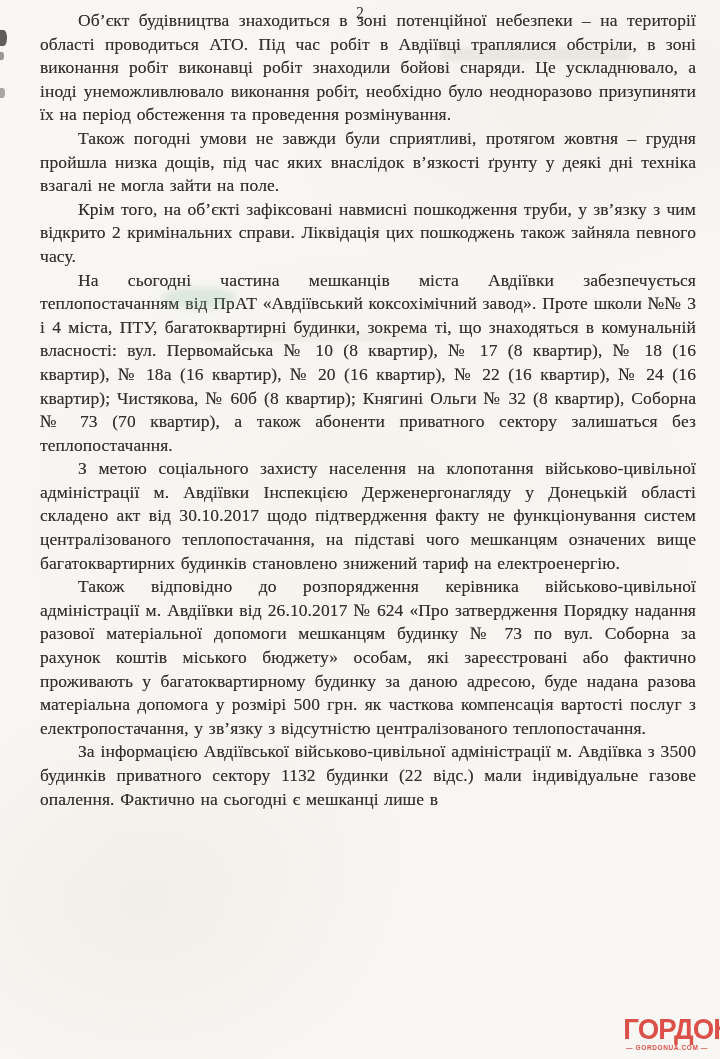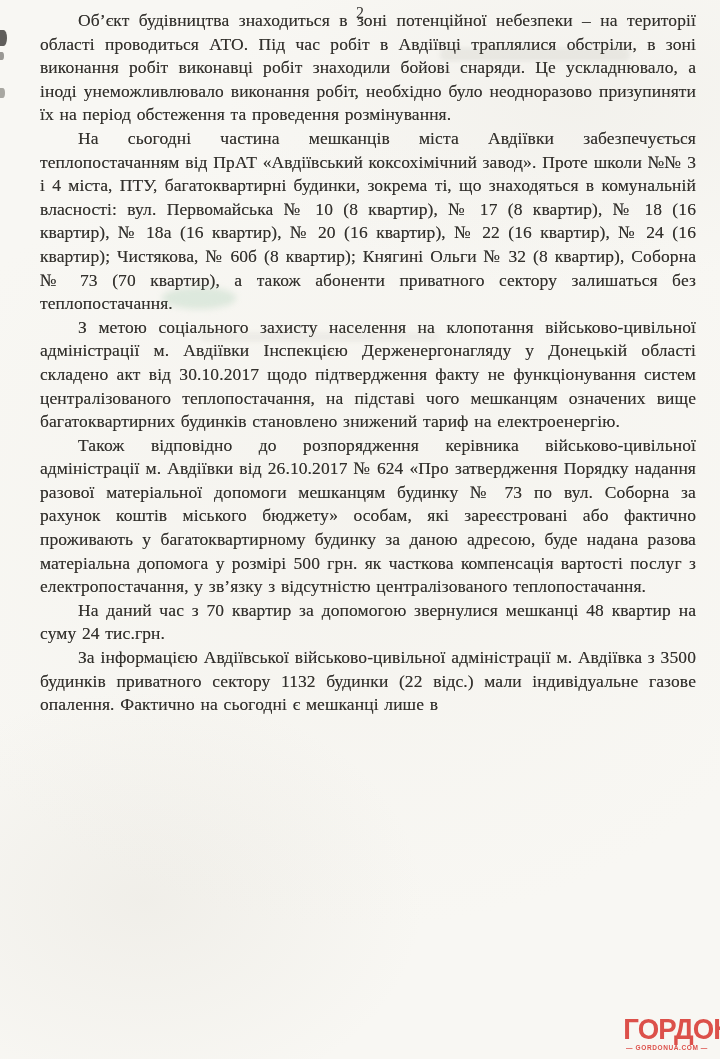--- a/index.html
+++ b/index.html
@@ -97,24 +97,25 @@
 </style>
 </head>
 <body>
 
 <div class="page">
 
   <div class="page-number">2</div>
 
   <div class="body-text">
     <p class="para">Об’єкт будівництва знаходиться в зоні потенційної небезпеки – на території області проводиться АТО. Під час робіт в Авдіївці  траплялися обстріли, в зоні виконання робіт виконавці робіт знаходили бойові снаряди. Це ускладнювало, а іноді унеможливлювало виконання робіт, необхідно було неодноразово призупиняти їх на період обстеження та проведення розмінування.</p>
+    <p class="para">Також погодні умови не завжди були сприятливі, протягом жовтня – грудня пройшла низка дощів, під час яких внаслідок в’язкості ґрунту у деякі дні техніка взагалі не могла зайти на поле.</p>
+    <p class="para">Крім того, на об’єкті зафіксовані навмисні пошкодження труби, у зв’язку з чим відкрито 2 кримінальних справи. Ліквідація цих пошкоджень також зайняла певного часу.</p>
     <p class="para">На сьогодні частина мешканців міста Авдіївки забезпечується теплопостачанням від  ПрАТ «Авдіївський коксохімічний завод». Проте школи №№ 3 і 4 міста, ПТУ, багатоквартирні будинки, зокрема ті, що знаходяться в комунальній власності:  вул. Первомайська № 10 (8 квартир), № 17 (8 квартир), № 18 (16 квартир), № 18а (16 квартир), № 20 (16 квартир), № 22 (16 квартир), № 24 (16 квартир); Чистякова, № 60б (8 квартир); Княгині Ольги № 32 (8 квартир), Соборна  № 73 (70 квартир), а також  абоненти приватного сектору залишаться без теплопостачання.</p>
     <p class="para">З метою соціального захисту населення на клопотання військово-цивільної адміністрації м. Авдіївки Інспекцією Держенергонагляду у Донецькій області складено акт від 30.10.2017 щодо підтвердження факту не функціонування систем централізованого теплопостачання, на підставі чого мешканцям означених вище багатоквартирних будинків становлено знижений тариф на електроенергію.</p>
     <p class="para">Також відповідно до розпорядження керівника військово-цивільної адміністрації м. Авдіївки від 26.10.2017 № 624 «Про затвердження Порядку надання разової матеріальної допомоги мешканцям будинку № 73 по вул. Соборна за рахунок  коштів міського бюджету» особам, які зареєстровані або фактично проживають у  багатоквартирному будинку за даною адресою, буде надана разова матеріальна допомога у розмірі 500 грн. як часткова компенсація вартості послуг з електропостачання, у зв’язку з відсутністю централізованого теплопостачання.</p>
-    <p class="para">На даний час з 70 квартир за допомогою звернулися мешканці 48 квартир на суму 24 тис.грн.</p>
     <p class="para">За інформацією Авдіївської військово-цивільної адміністрації м. Авдіївка з 3500 будинків приватного сектору 1132 будинки (22 відс.) мали індивідуальне газове опалення. Фактично на сьогодні є мешканці лише в</p>
   </div>
 
   <div class="watermark" style="color: rgb(218, 66, 60);">
     <div class="wm-logo">ГОРДОН</div>
     <div class="wm-site">—  GORDONUA.COM  —</div>
   </div>
 
   <div class="artifact a-edge1"></div>
   <div class="artifact a-edge2"></div>

